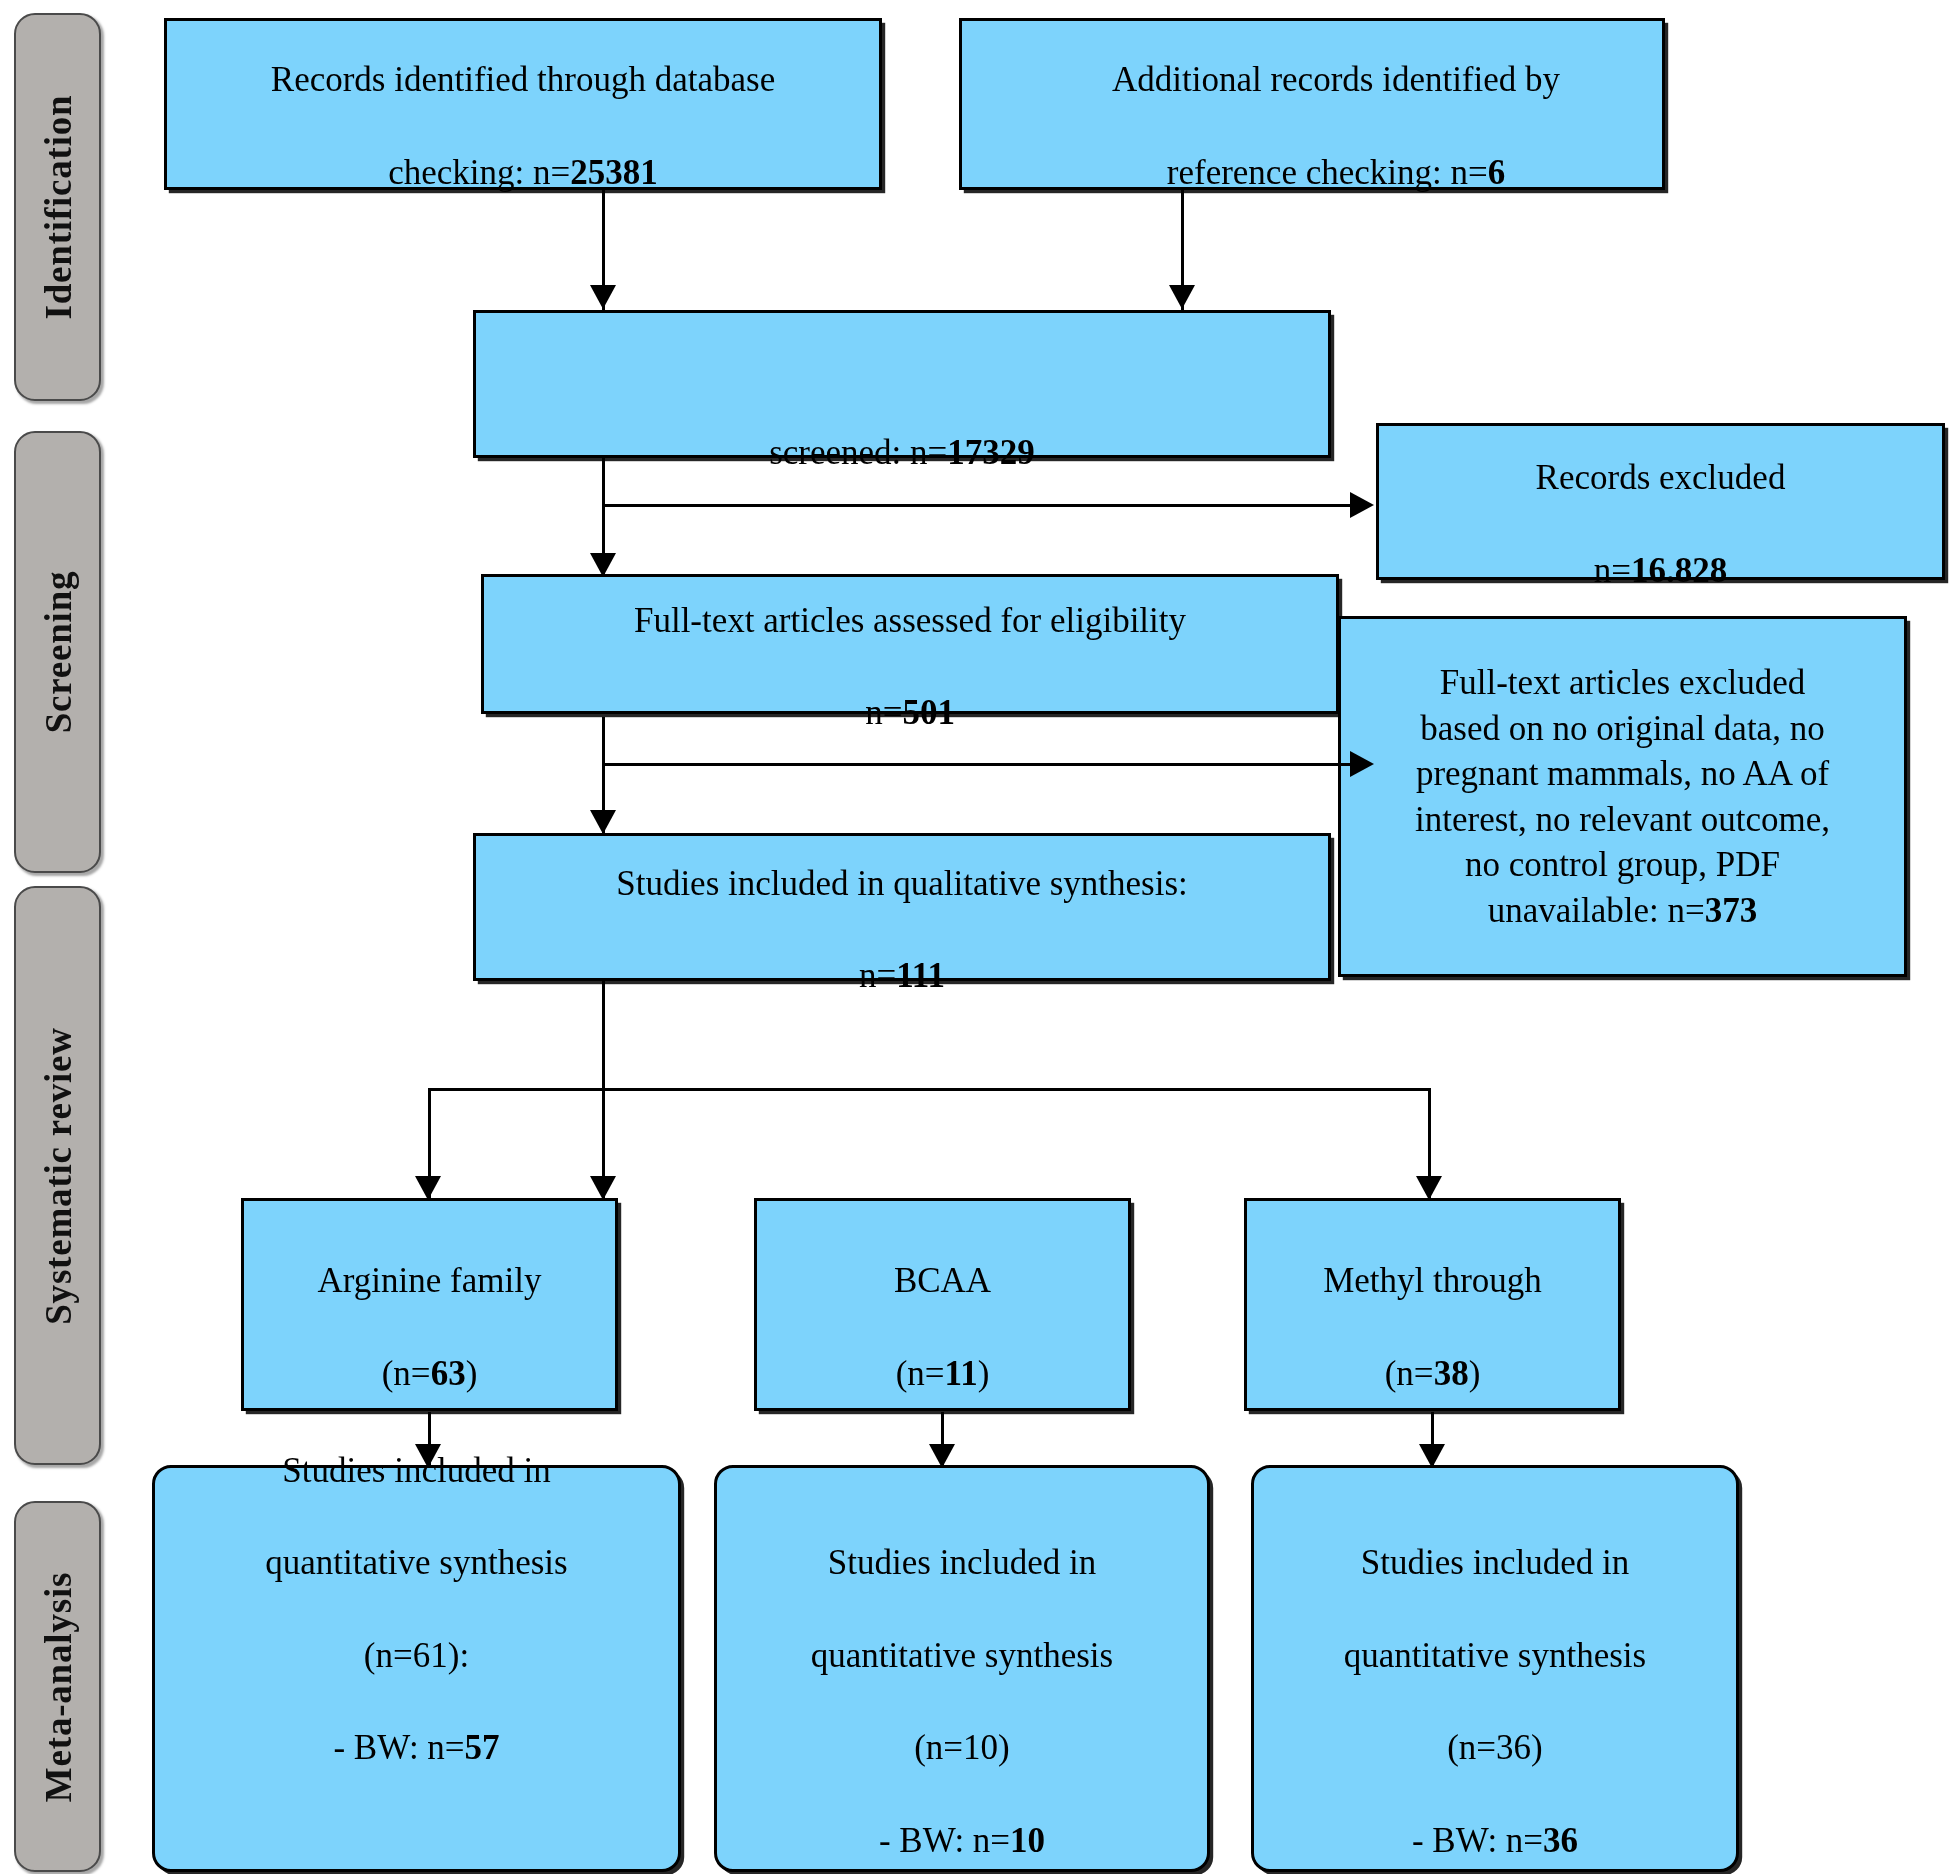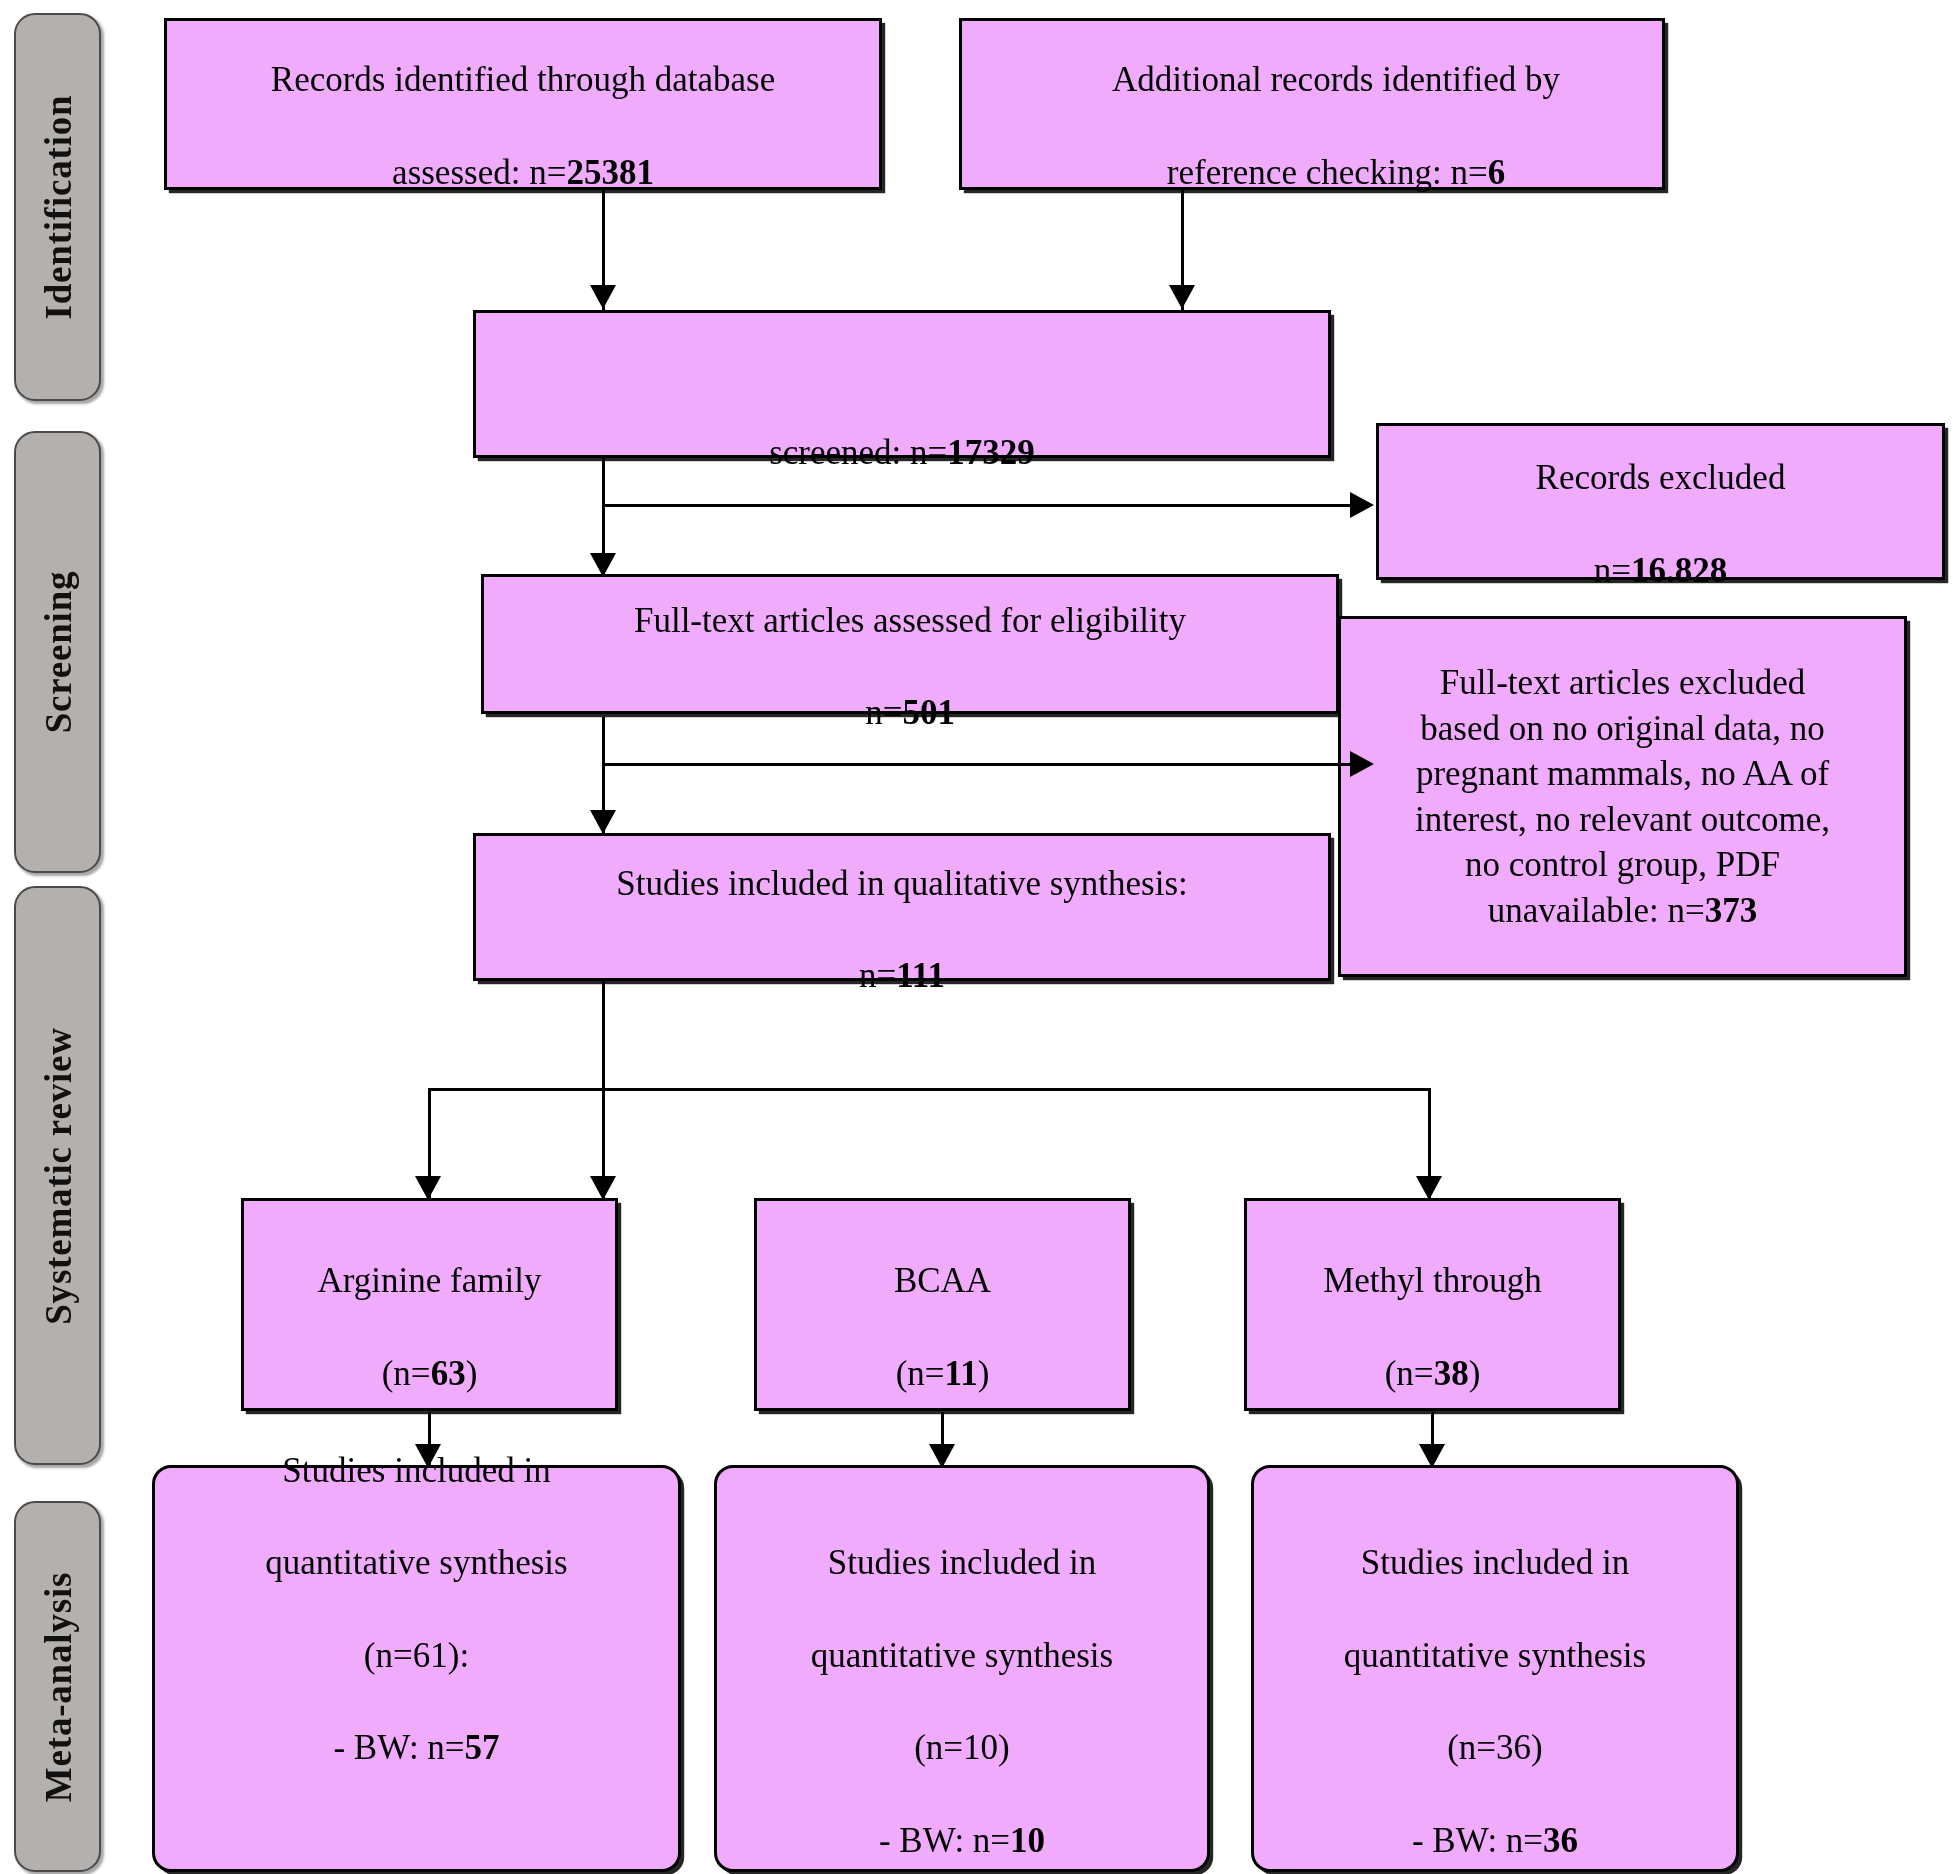--- a/index.html
+++ b/index.html
@@ -37,21 +37,21 @@
     font-weight:bold;
     font-size:37px;
     letter-spacing:0.8px;
     color:#111;
   }
 
   
   .box{
     position:absolute;
     box-sizing:border-box;
-    background:#f0abfc;
+    background:#7dd3fc;
     border:3.2px solid #000000;
     display:flex;
     align-items:center;
     justify-content:center;
     text-align:center;
     box-shadow:4px 4px 0px -0.8px rgba(0,0,0,0.85);
   }
   .box .txt{
     display:block;
     width:100%;
@@ -111,21 +111,21 @@
     <span class="phase-label">Systematic review</span>
   </div>
 
   <div class="phase" style="top:1501px; height:371px;">
     <span class="phase-label">Meta-analysis</span>
   </div>
 
   <div class="box" style="left:164px; top:17.6px; width:718px; height:172px;">
     <span class="txt">
       <span>Records identified through database</span><br>
-      <span>assessed: n=</span><b>25381</b>
+      <span>checking: n=</span><b>25381</b>
     </span>
   </div>
 
   <div class="box" style="left:959px; top:17.6px; width:706px; height:172px;padding-left:48px;">
     <span class="txt">
       <span>Additional records identified by</span><br>
       <span>reference checking: n=</span><b>6</b>
     </span>
   </div>
 

